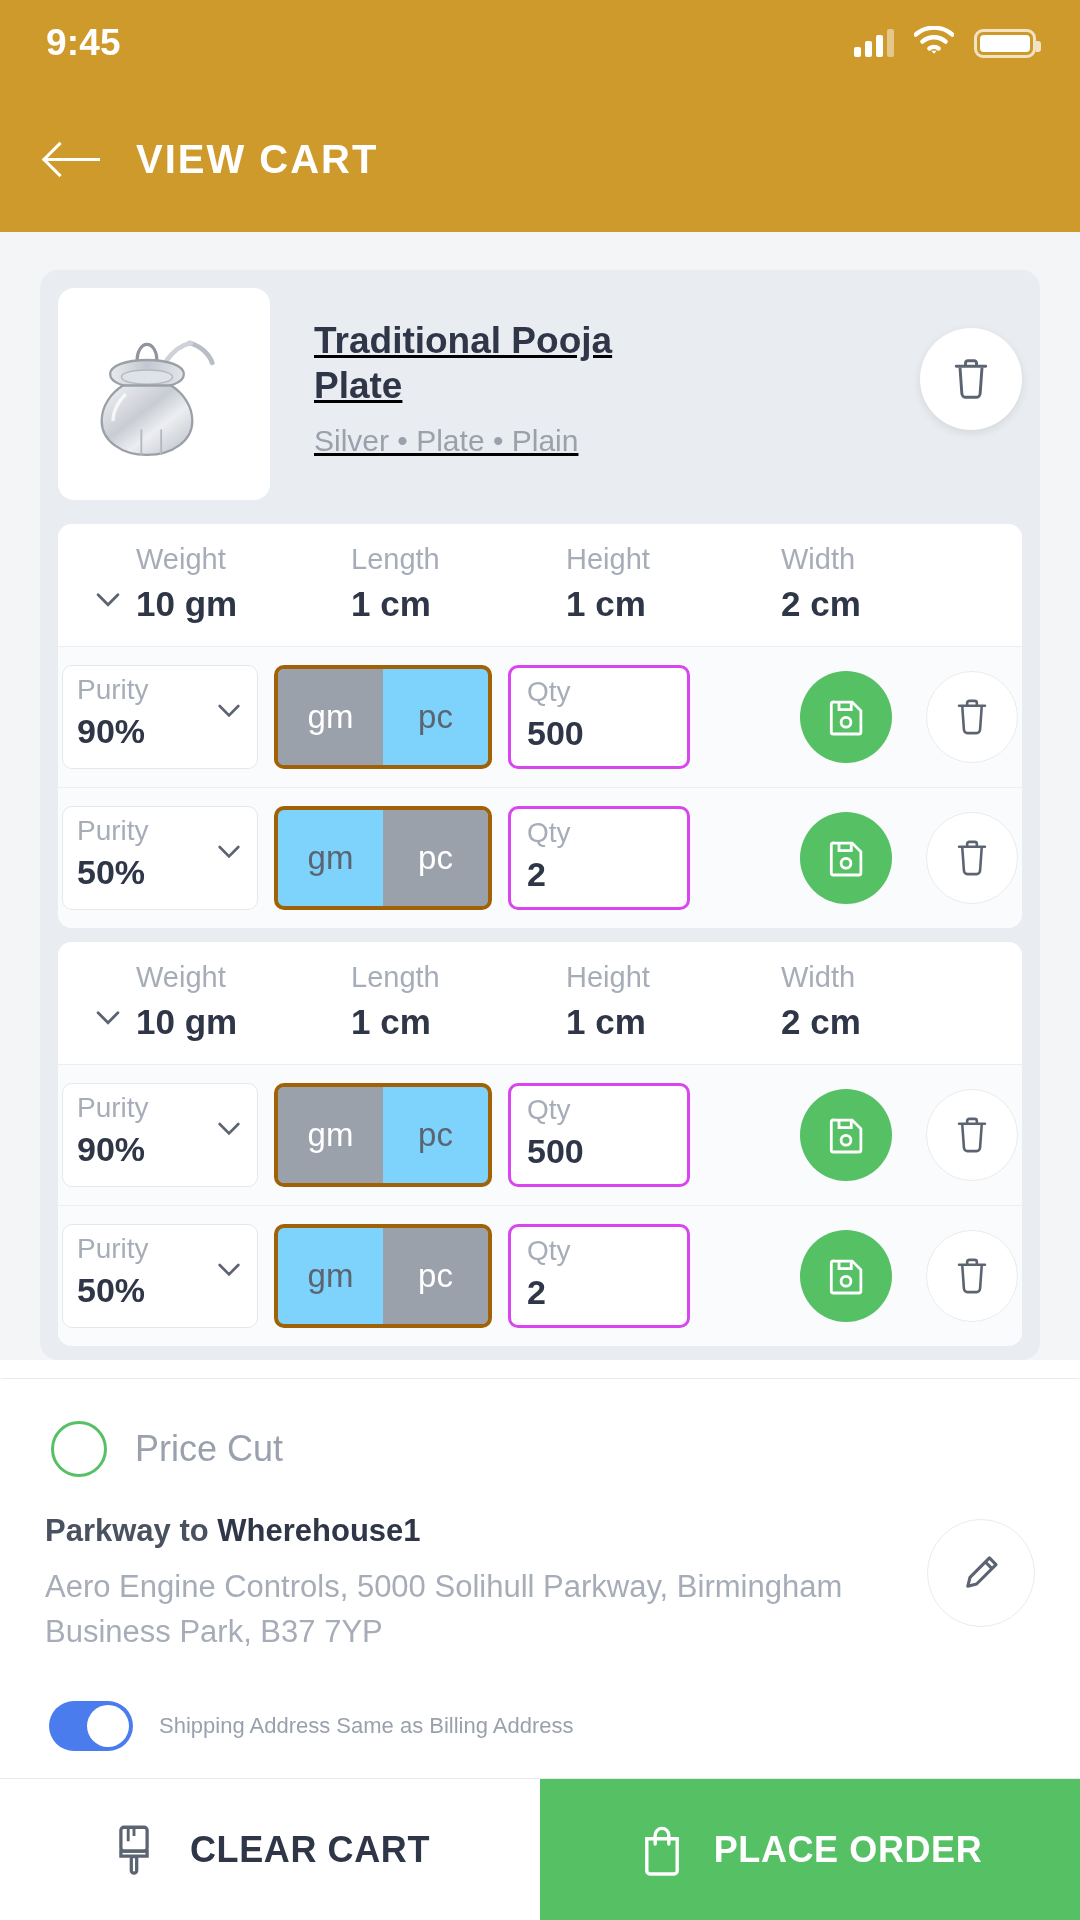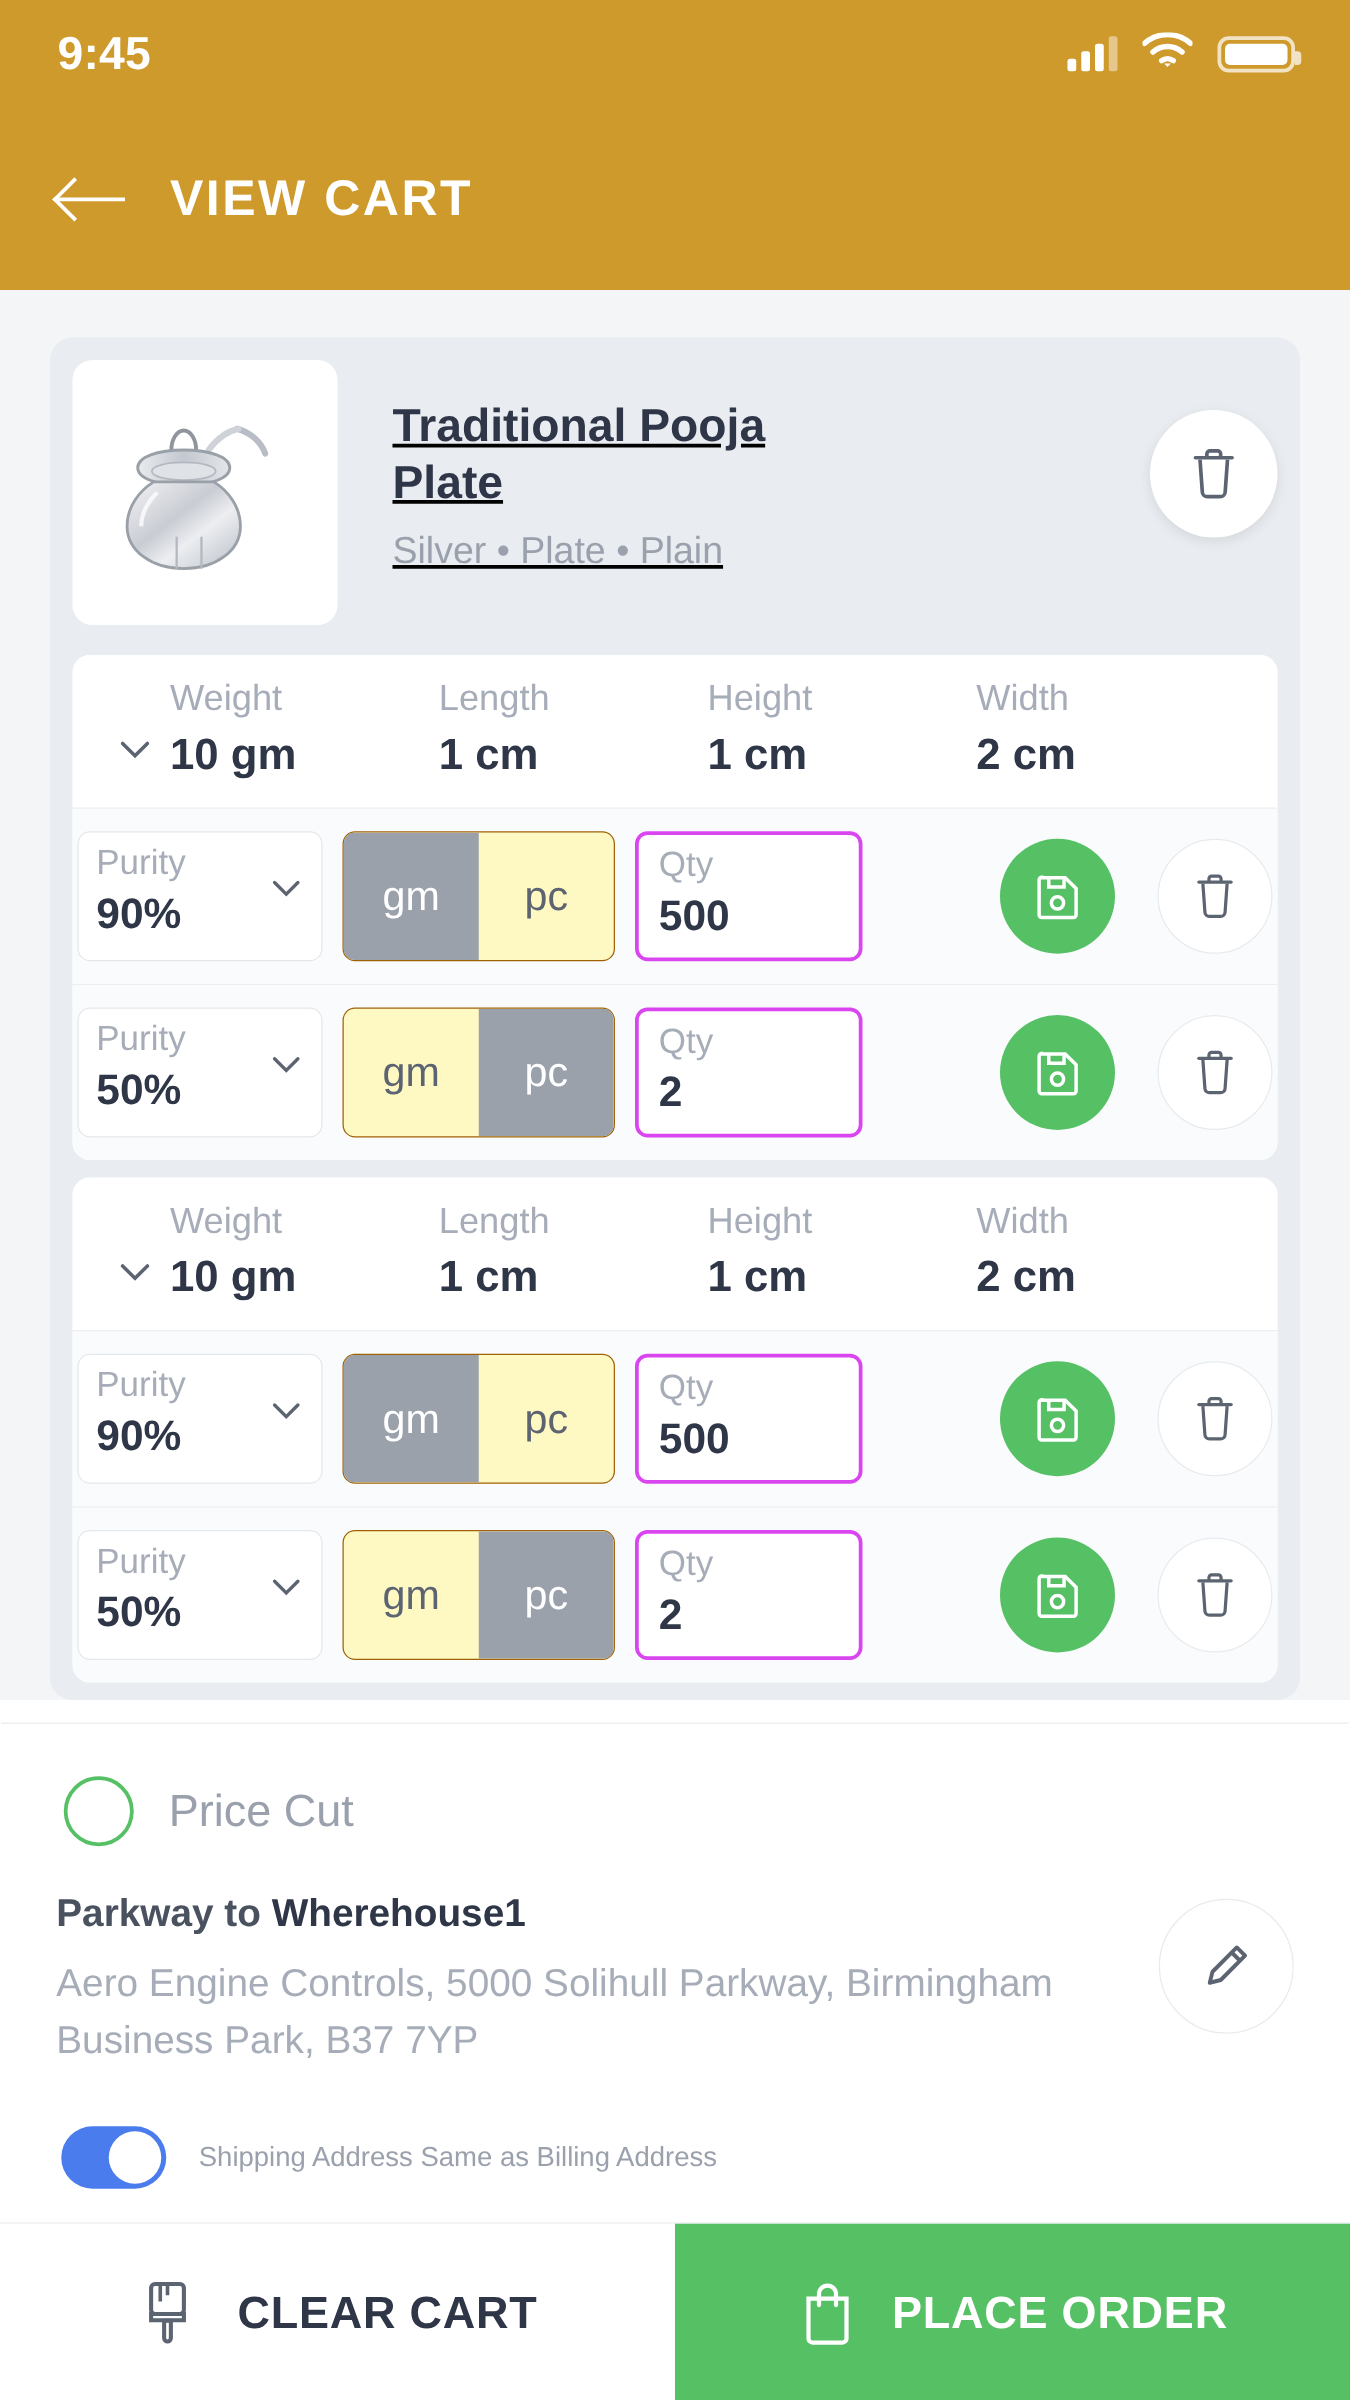--- a/index.html
+++ b/index.html
@@ -86,22 +86,22 @@
   .purity-box {
     width: 196px; height: 104px; border:1px solid #e4e8ec; border-radius: 10px; background:#fff;
     position:relative; padding: 10px 14px; flex:0 0 auto;
   }
   .purity-label { font-size: 28px; color:#a7adb8; line-height:1; }
   .purity-value { font-size: 34px; font-weight:700; color:#2f3647; margin-top: 8px; }
   .purity-chev { position:absolute; right: 12px; top: 28px; width: 32px; height: 32px; }
   .purity-chev svg { width:32px; height:32px; }
 
   .unit-toggle {
-    display:flex; width: 218px; height: 104px; border:1px solid #a16207; border-radius: 10px;
-    overflow:hidden; background:#fef9c3; flex:0 0 auto;
+    display:flex; width: 218px; height: 104px; border:4px solid #a16207; border-radius: 10px;
+    overflow:hidden; background:#7dd3fc; flex:0 0 auto;
   }
   .unit { flex:1 1 0; display:flex; align-items:center; justify-content:center;
           font-size: 33px; color:#5c6472; cursor:pointer; }
   .unit.active { background:#9aa1ab; color:#fff; }
 
   .qty-box {
     width: 182px; height: 104px; border:3px solid #d946ef; border-radius: 10px; background:#fff;
     padding: 10px 16px; flex:0 0 auto;
   }
   .qty-label { font-size: 28px; color:#a7adb8; line-height:1; }

